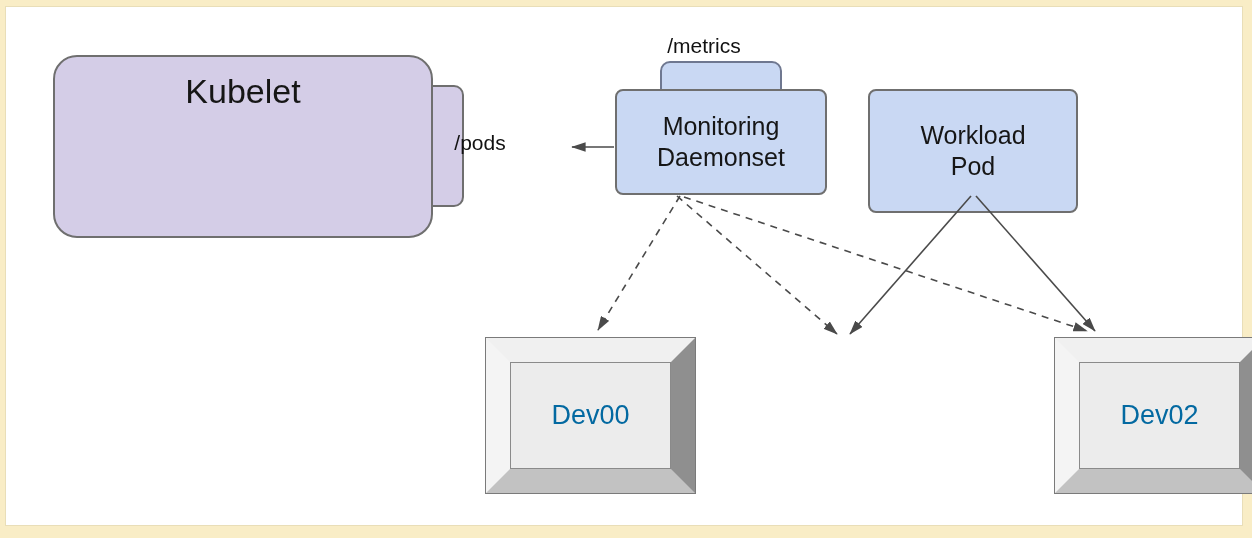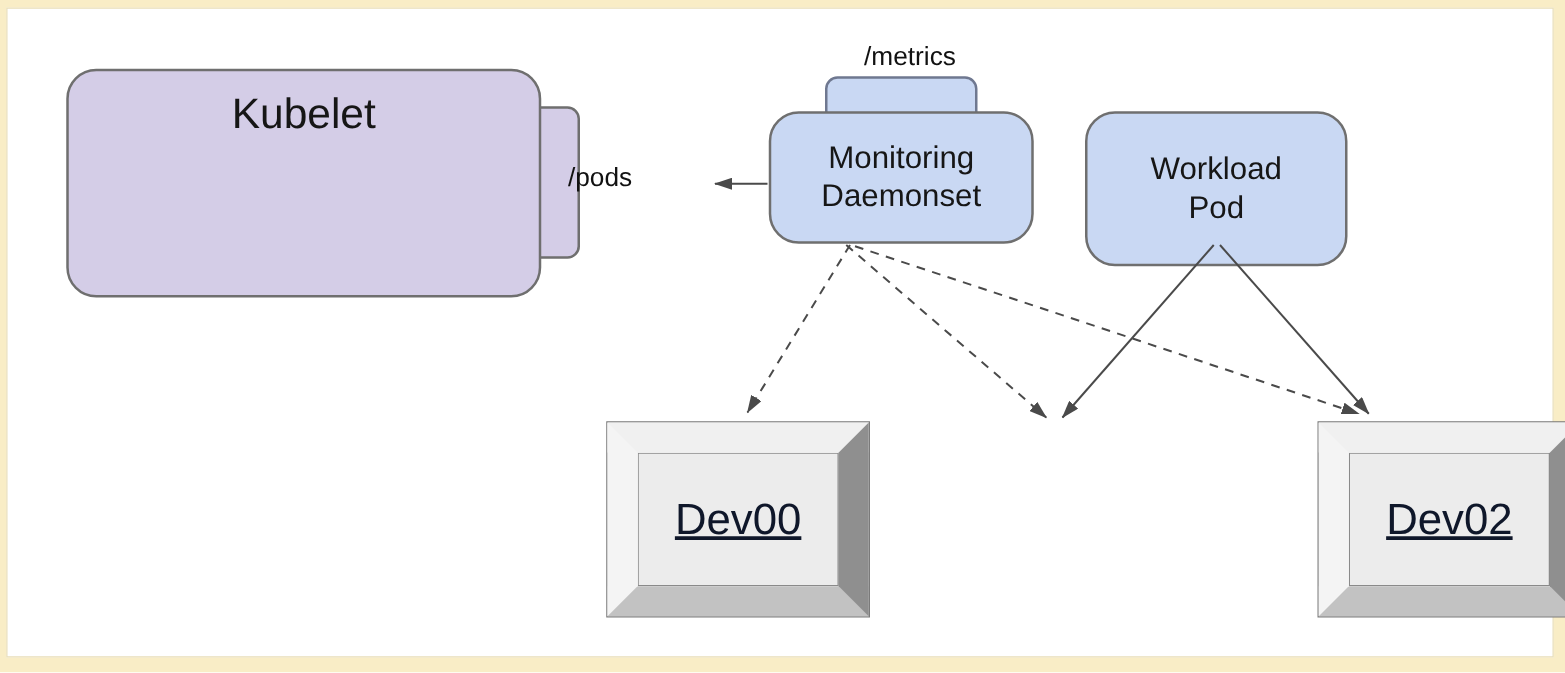--- a/index.html
+++ b/index.html
@@ -28,39 +28,39 @@
     background:#d4cde7;border-radius:24px;
     align-items:flex-start;padding-top:16px;
     font-size:34px;line-height:36px;
   }
   .mon-tab{
     position:absolute;left:660px;top:61px;width:122px;height:42px;
     background:#c9d8f3;border:2px solid #6f7890;box-sizing:border-box;
     border-radius:10px 10px 0 0;
   }
   .pod{
-    background:#c9d8f3;border-radius:24px;
+    background:#c9d8f3;border-radius:8px;
     font-size:25px;line-height:31px;
   }
   .monitoring{left:615px;top:89px;width:212px;height:106px;}
   .workload{left:868px;top:89px;width:210px;height:124px;}
   .endpoint{
     position:absolute;font-size:21px;color:#111;text-align:center;
   }
-  .metrics-label{left:668px;top:34px;width:120px;}
+  .metrics-label{left:644px;top:34px;width:120px;}
   .pods-label{left:442px;top:131px;width:76px;}
   .dev{
     position:absolute;top:338px;height:155px;box-sizing:border-box;
     border:24px solid;
     border-color:#f0f0f0 #8f8f8f #c2c2c2 #f4f4f4;
     background:#ececec;
     box-shadow:0 0 0 1px #7a7a7a, inset 0 0 0 1px #8a8a8a;
     display:flex;align-items:center;justify-content:center;
   }
-  .dev-label{font-size:35px;color:#0f172a;text-decoration:underline;}
+  .dev-label{font-size:27px;color:#0369a1;}
   .dev00{left:486px;width:209px;}
   .dev01{left:740px;width:199px;}
   .dev02{left:1055px;width:209px;}
   svg.arrows{position:absolute;left:0;top:0;pointer-events:none;}
 </style>
 </head>
 <body>
 
 <div class="stage">
   <div class="canvas"></div>

